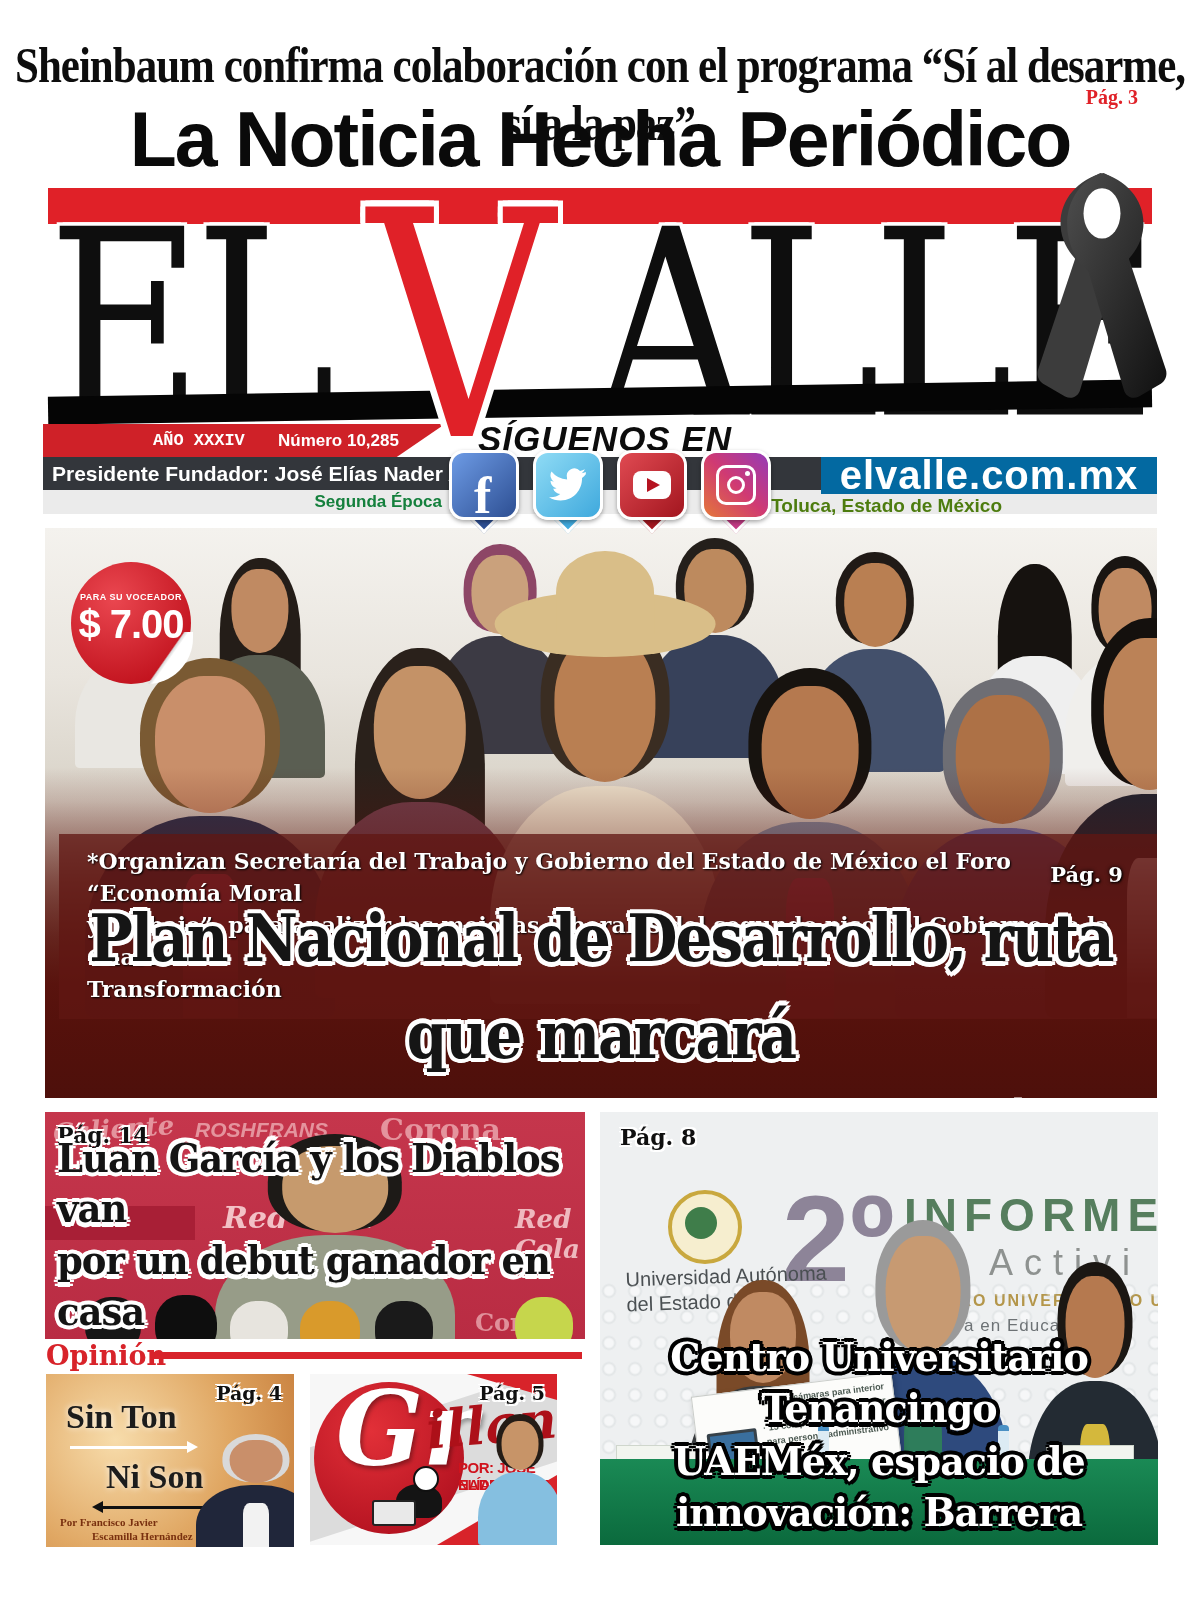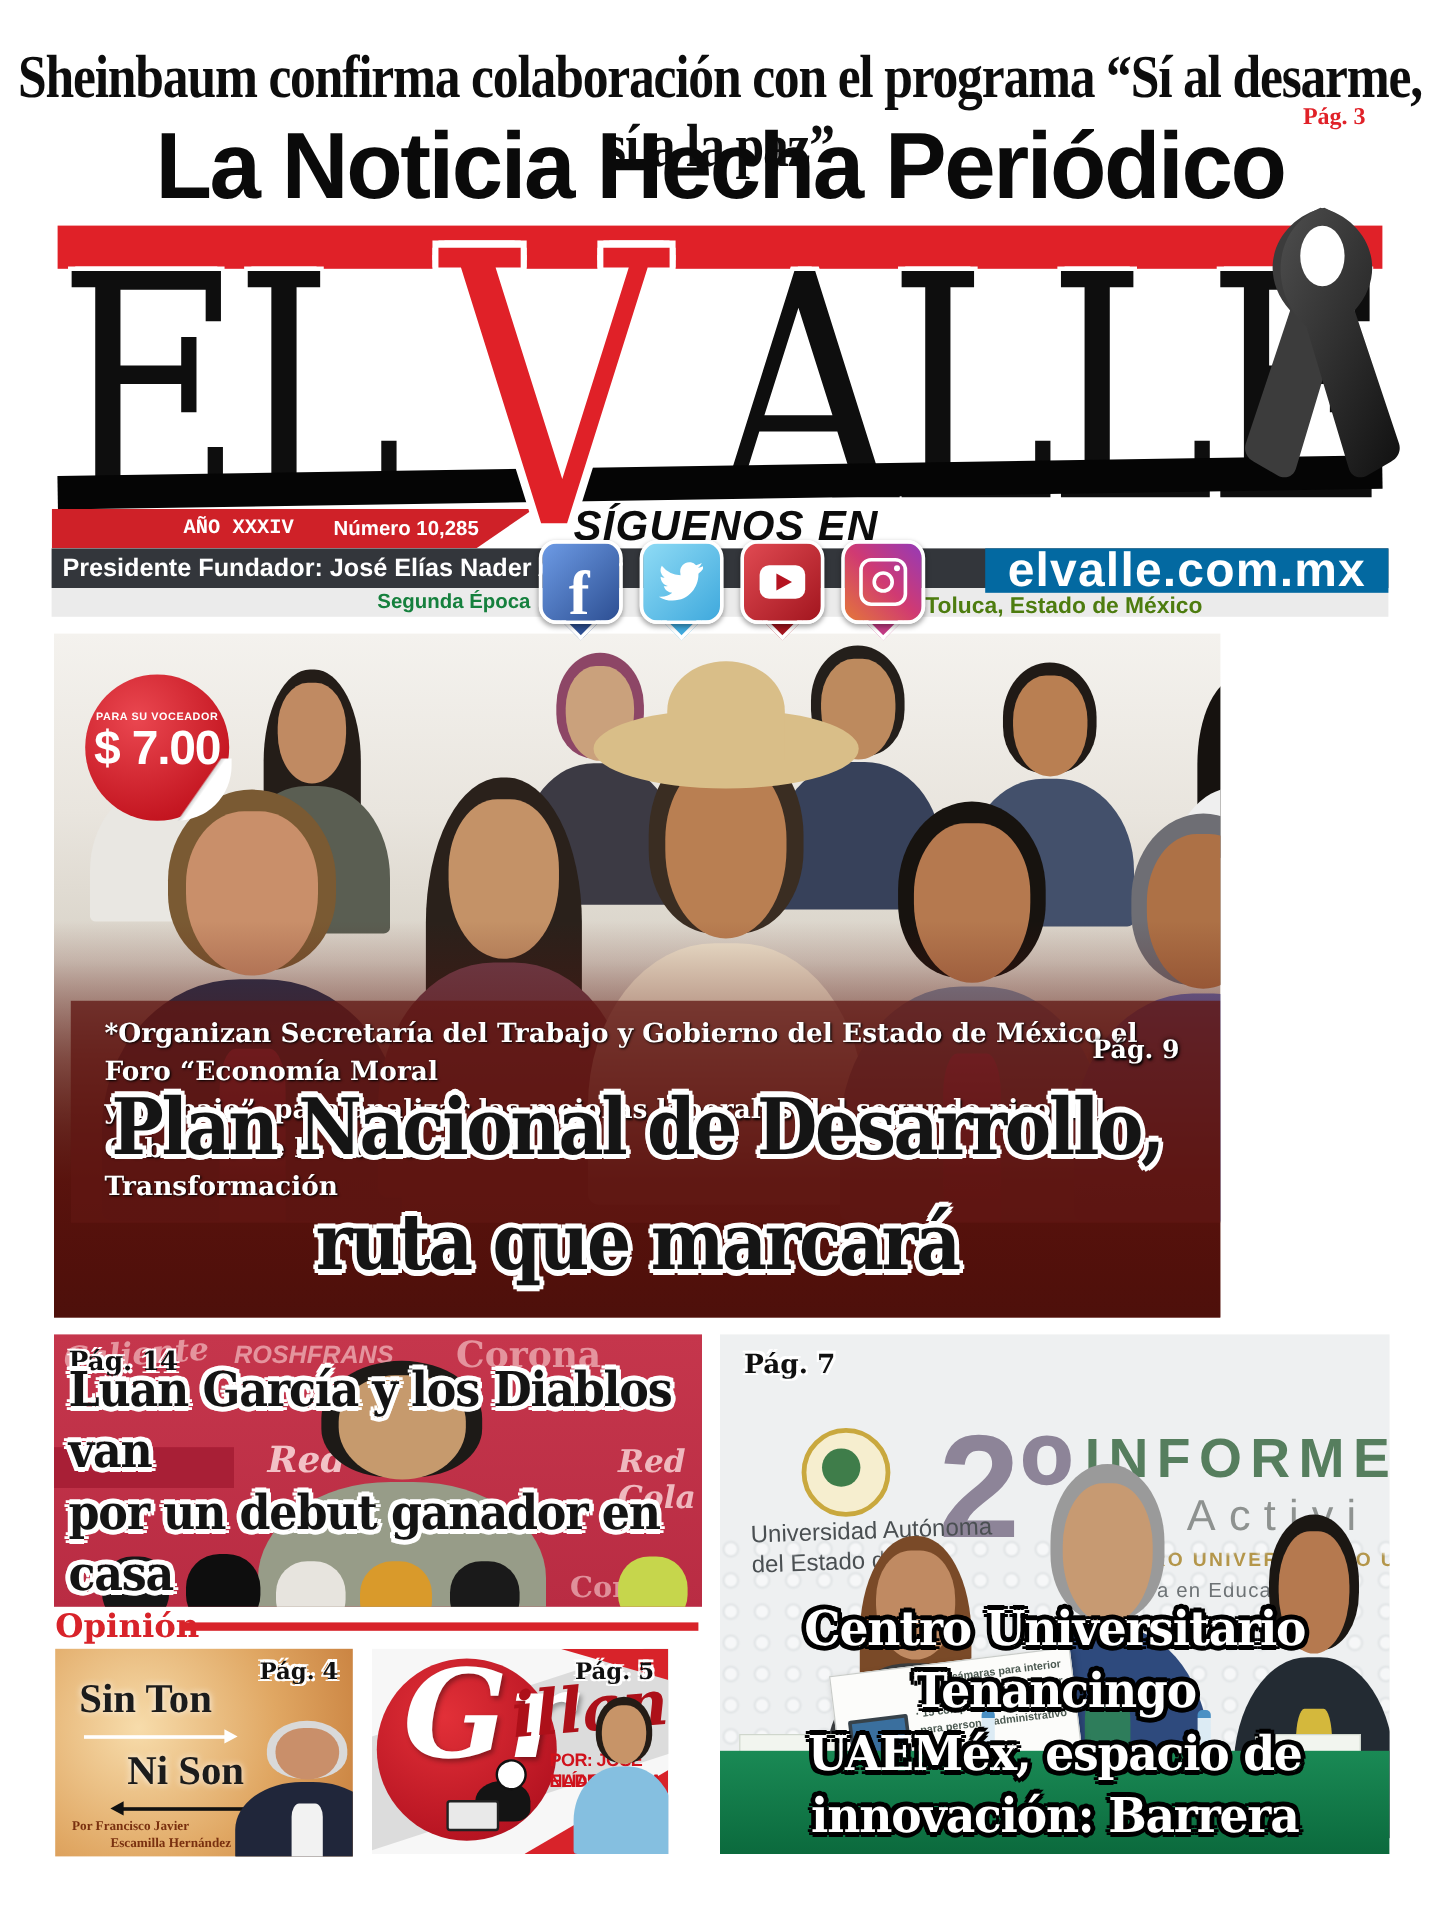--- a/index.html
+++ b/index.html
@@ -91,21 +91,21 @@
   .person .torso{position:absolute;left:0;right:0;bottom:0;height:56%;background:var(--shirt);
           border-radius:46% 46% 4% 4%/62% 62% 4% 4%;z-index:2;}
   .person .inner{position:absolute;left:39%;bottom:0;width:22%;height:40%;background:var(--inner);
           border-radius:24% 24% 0 0;z-index:3;}
   .person .hat{position:absolute;left:50%;top:-6%;transform:translateX(-50%);width:96%;height:17%;
           background:var(--hat);border-radius:50%;z-index:4;}
   .person .hat::after{content:"";position:absolute;left:50%;top:-60%;transform:translateX(-50%);
           width:44%;height:125%;background:var(--hat);border-radius:50% 50% 0 0;}
 
   
-  .main-photo{position:absolute;top:528px;left:45px;width:972px;height:570px;overflow:hidden;
+  .main-photo{position:absolute;top:528px;left:45px;width:1112px;height:570px;overflow:hidden;
           background:linear-gradient(180deg,#f4f2ee 0%,#e9e5de 26%,#d8d2c7 48%,#8a655a 72%,#5d1b13 100%);}
   .mp-grad{position:absolute;inset:0;z-index:4;pointer-events:none;
           background:linear-gradient(180deg,rgba(70,10,8,0) 42%,rgba(92,16,10,.55) 62%,rgba(86,14,9,.92) 80%,#4e100b 100%);}
   .price{position:absolute;top:34px;left:26px;width:120px;height:122px;z-index:6;
           background:radial-gradient(circle at 36% 30%,#ea4750,#c2131e 78%);border-radius:50%;
           color:#fff;text-align:center;}
   .price::after{content:"";position:absolute;right:-2px;bottom:0;width:52px;height:52px;
           background:linear-gradient(305deg,#fff 46%,#d9d9d9 50%,transparent 52%);
           border-radius:0 0 46px 0;}
   .price .lbl{display:block;margin-top:30px;font:bold 9px "Liberation Sans",sans-serif;letter-spacing:.5px;}
@@ -478,20 +478,20 @@
         <div>UAEM Tenancingo</div>
       </div>
     </div>
 
     <div class="uni-plate" style="left:16px;"></div>
     <div class="uni-plate" style="left:446px;"></div>
     <div class="uni-bottle" style="left:218px;"></div>
     <div class="uni-bottle" style="left:398px;"></div>
     <div class="uni-table"></div>
 
-    <div class="pg uni-pg">Pág. 7</div>
+    <div class="pg uni-pg">Pág. 8</div>
     <div class="uni-headline">
       <div class="ob">Centro Universitario Tenancingo</div>
       <div class="ob">UAEMéx, espacio de innovación: Barrera</div>
     </div>
   </div>
 
 </div>
 
 </body></html>

